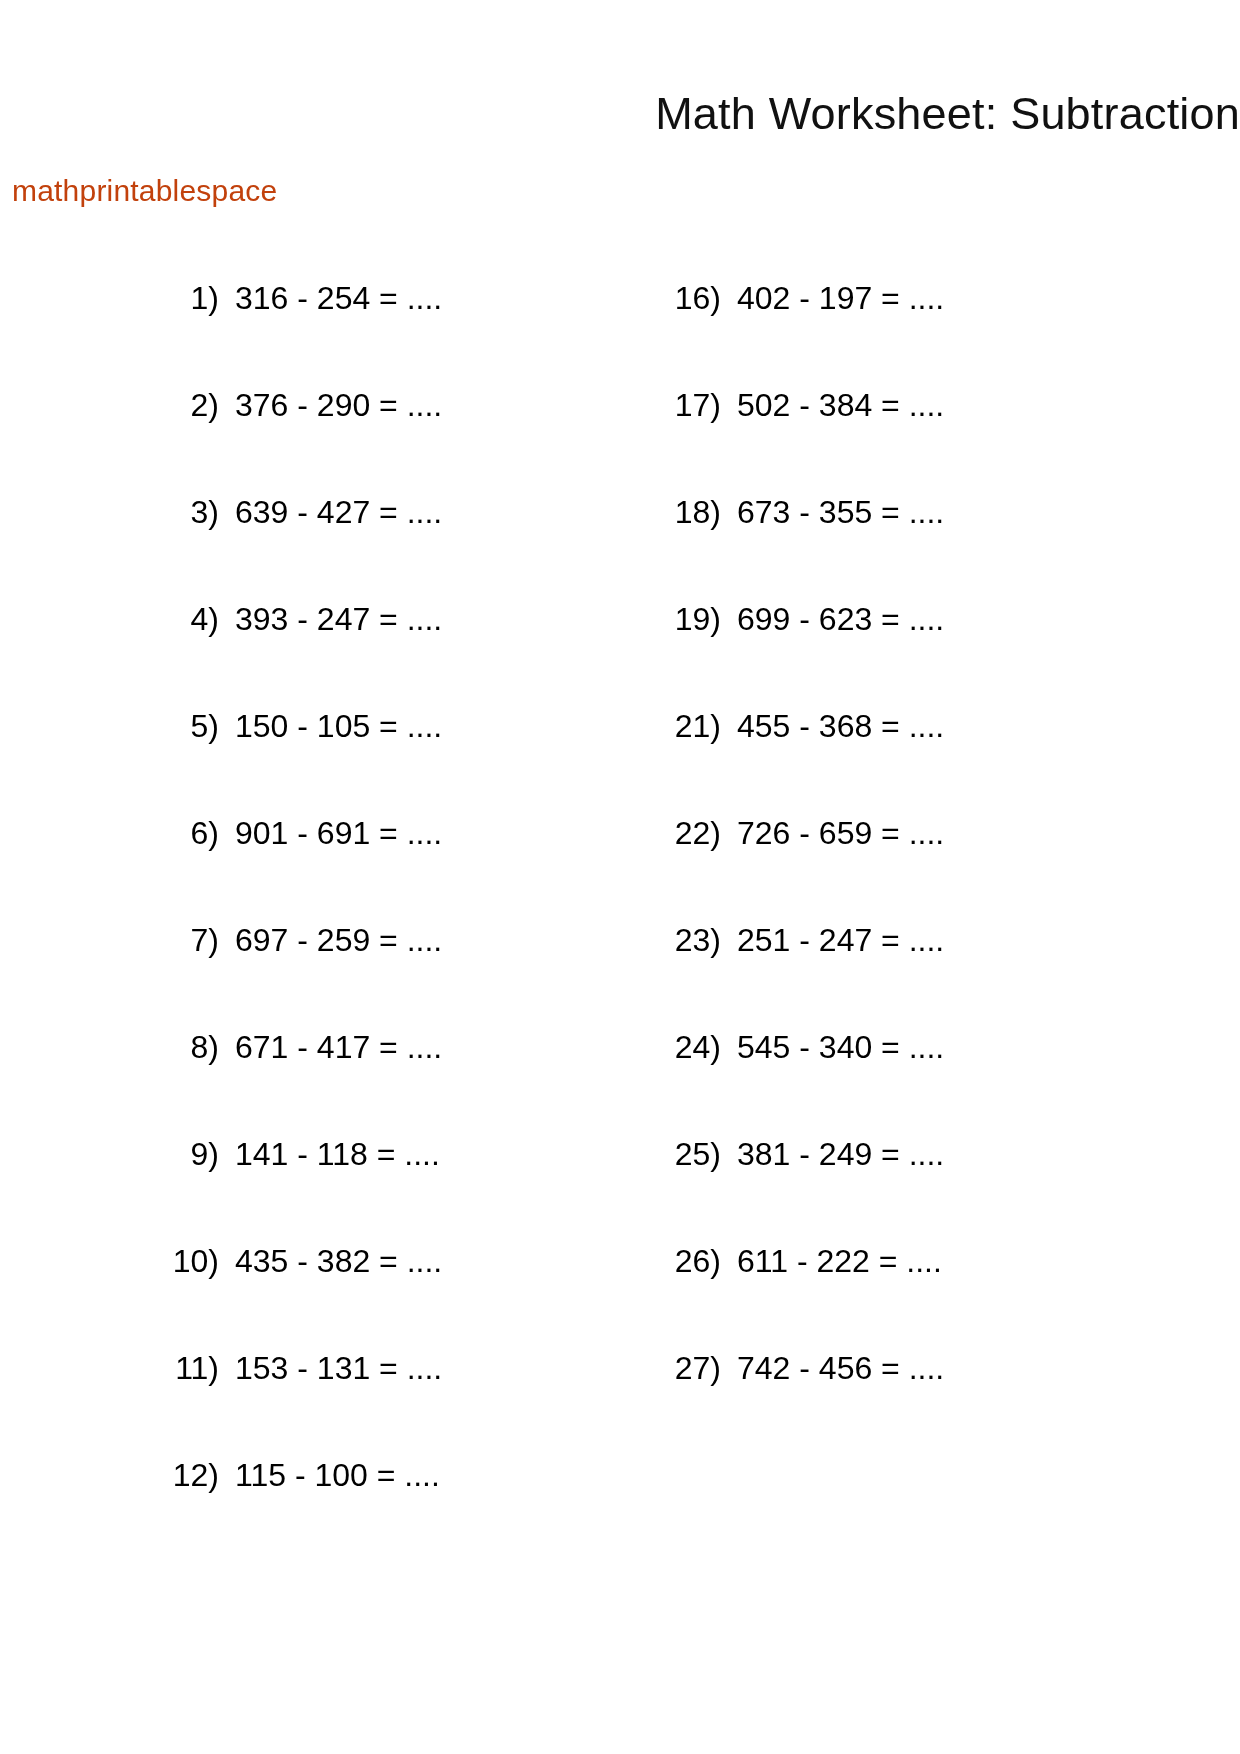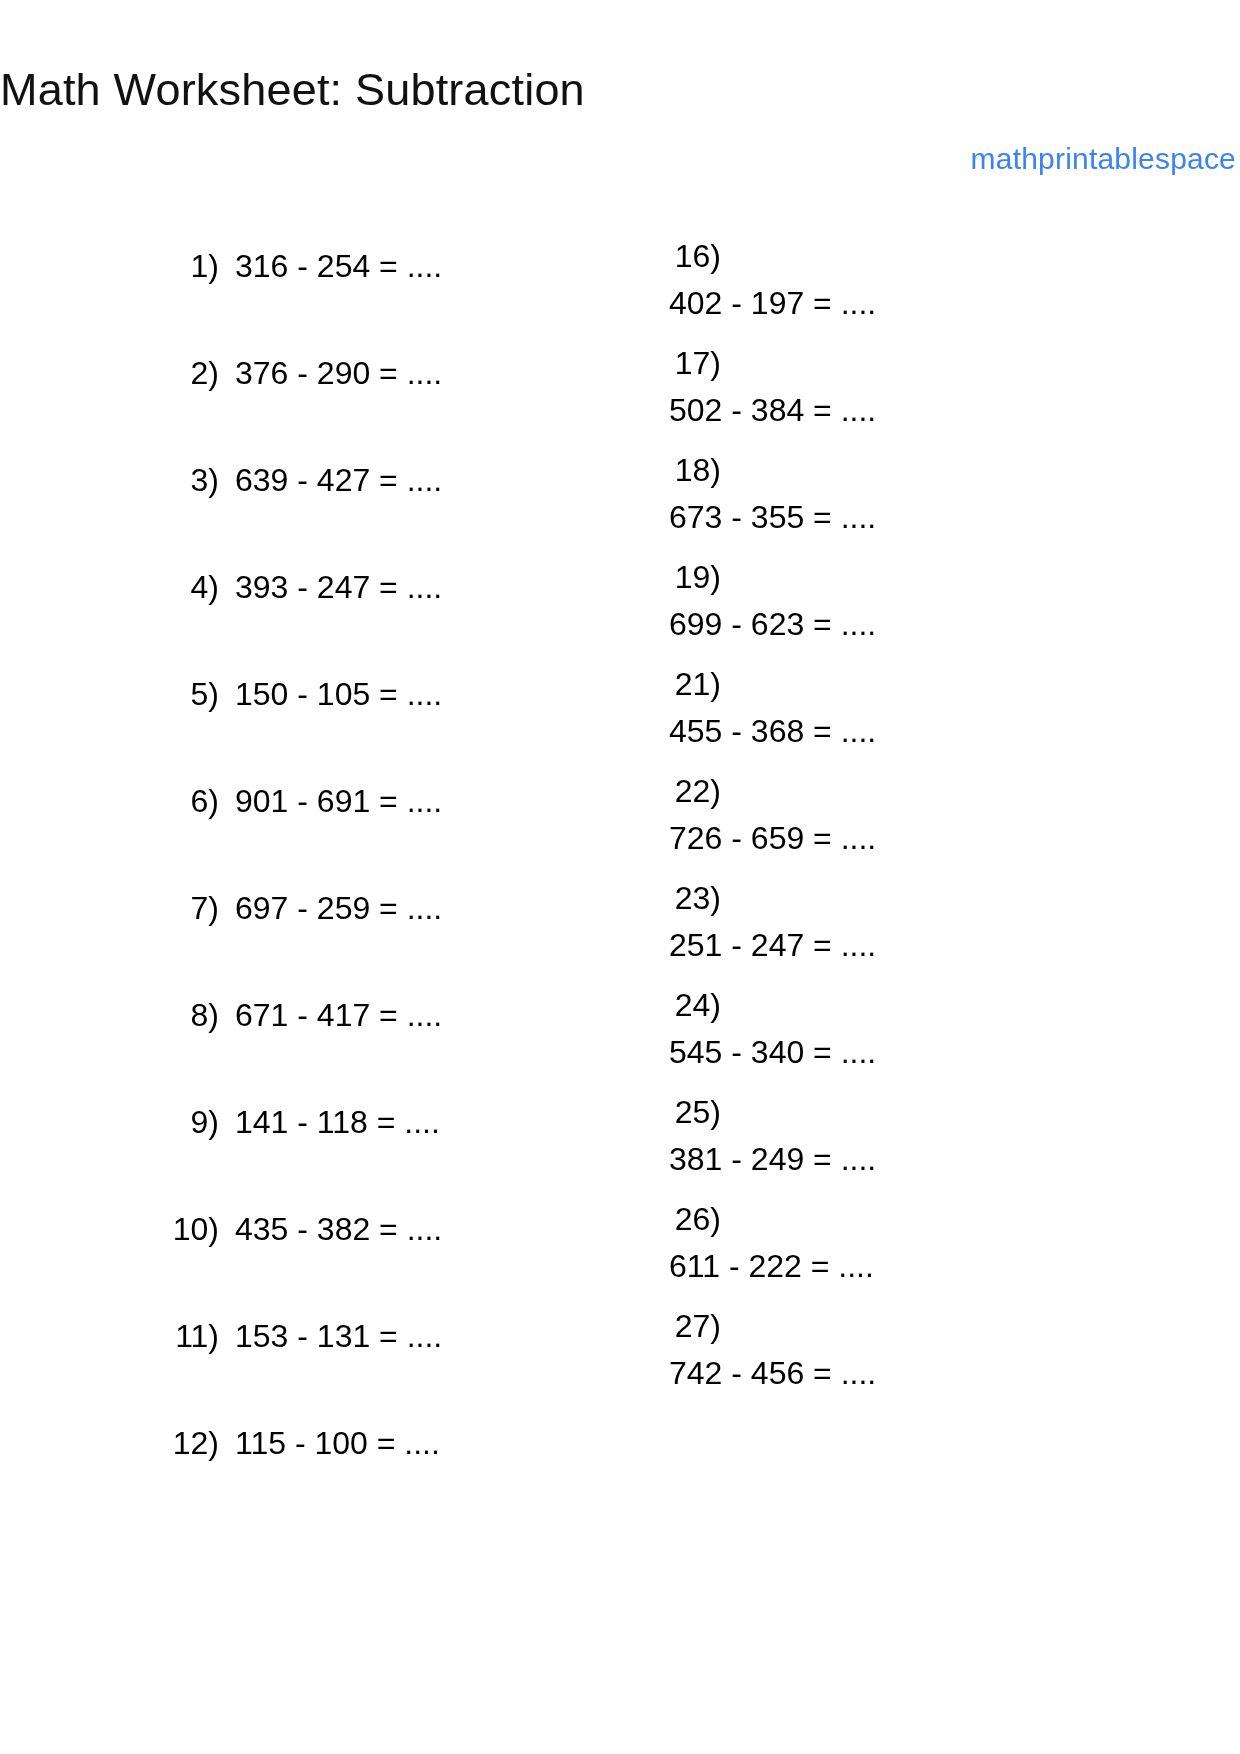--- a/index.html
+++ b/index.html
@@ -16,33 +16,33 @@
     position: relative;
   }
   .page {
     width: 1240px;
     height: 1754px;
     box-sizing: border-box;
     padding: 0;
     position: relative;
   }
   .title {
-    text-align: left;
+    text-align: right;
     font-size: 45px;
     font-weight: normal;
     color: #111111;
     margin: 0;
-    padding-top: 64px;
+    padding-top: 88px;
     letter-spacing: 0.2px;
   }
   .subtitle {
-    text-align: right;
+    text-align: left;
     font-size: 30px;
-    color: #3b82f6;
-    margin: 4px;
+    color: #c2410c;
+    margin: 12px;
     padding-top: 22px;
     letter-spacing: 0.2px;
   }
   .problems {
     margin-top: 62px;
     display: grid;
     grid-template-columns: 480px 480px;
     column-gap: 0px;
     justify-content: center;
     padding-left: 10px;
@@ -53,21 +53,21 @@
   }
   .prob {
     display: flex;
     align-items: baseline;
     height: 107px;
     font-size: 32px;
     color: #000000;
     white-space: nowrap;
   }
   .col-left .prob { padding-left: 22px; }
-  .col-right .prob { padding-left: 44px; flex-direction: column; }
+  .col-right .prob { padding-left: 44px; }
   .prob .num {
     display: inline-block;
     min-width: 52px;
     text-align: right;
     margin-right: 16px;
   }
   .prob .expr {
     display: inline-block;
     margin-top: 10px;
   }

